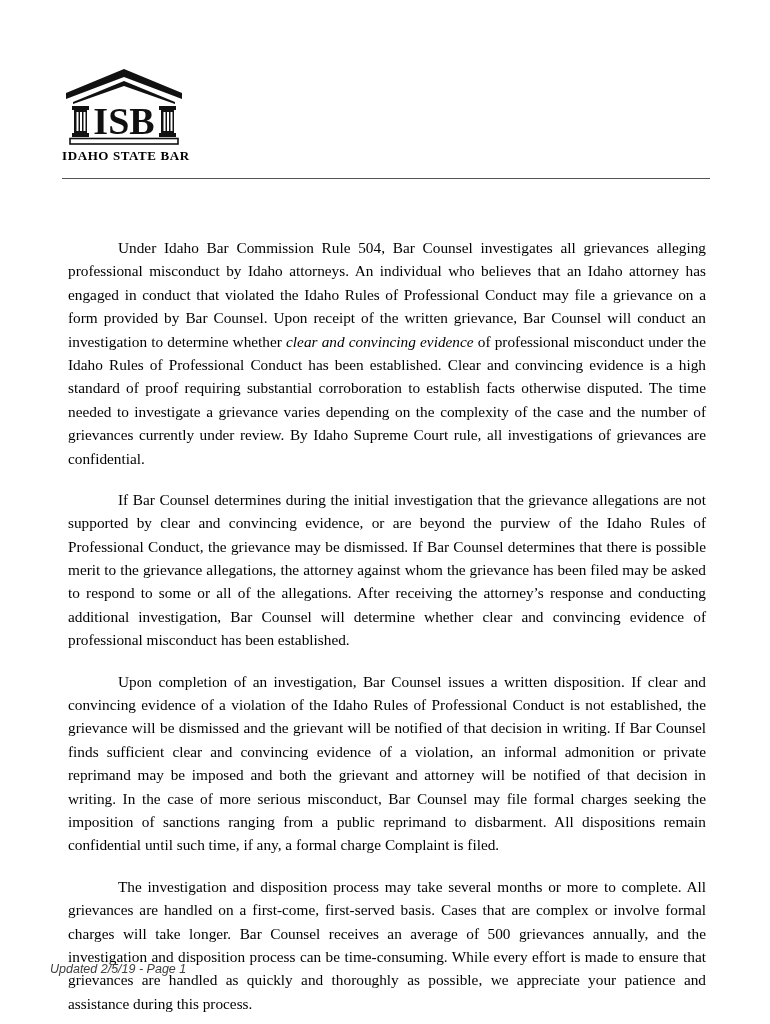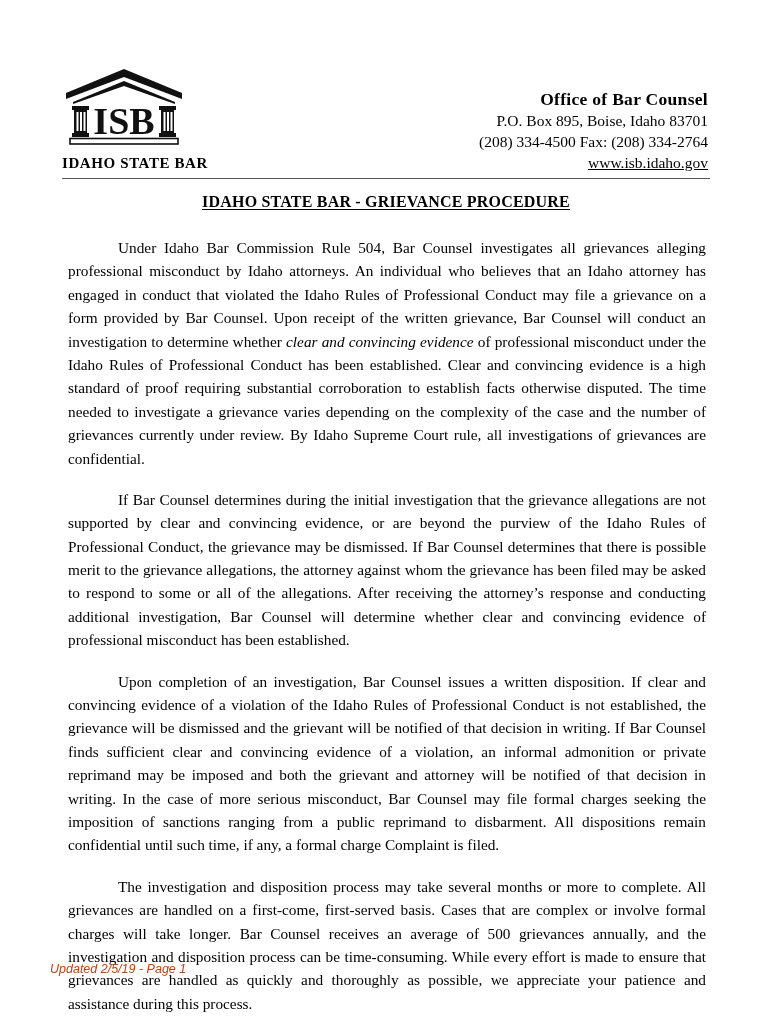--- a/index.html
+++ b/index.html
@@ -42,25 +42,25 @@
     position: relative;
     padding-top: 4px;
   }
   .logo svg {
     display: block;
     width: 124px;
     height: 80px;
   }
   .logo-caption {
     font-family: "Liberation Serif", "DejaVu Serif", serif;
-    font-size: 15px;
+    font-size: 13px;
     font-weight: 700;
     letter-spacing: 0.6px;
     text-align: right;
-    margin-top: 9px;
+    margin-top: 2px;
     white-space: nowrap;
   }
 
   
   .headerblock {
     text-align: right;
     padding-top: 26px;
     line-height: 1.34;
   }
   .hb-title {
@@ -126,21 +126,21 @@
   }
 
   
   .footer {
     position: absolute;
     left: 50px;
     top: 962px;
     font-family: "Liberation Sans", "DejaVu Sans", sans-serif;
     font-style: italic;
     font-size: 12.5px;
-    color: #c2410c;
+    color: #404040;
   }
 </style>
 </head>
 <body>
 
 <div class="page">
 
   <div class="letterhead">
 
     <div class="logo">
@@ -168,33 +168,24 @@
 
         <rect x="97" y="67" width="17" height="4" fill="#111111"></rect>
 
         <text x="62" y="68" text-anchor="middle" font-family="Liberation Serif, DejaVu Serif, serif" font-size="38" font-weight="700" fill="#111111">ISB</text>
 
         <rect x="8" y="72.5" width="108" height="5.5" fill="none" stroke="#111111" stroke-width="1.6"></rect>
       </svg>
       <div class="logo-caption">IDAHO STATE BAR</div>
     </div>
 
-    <div class="headerblock">
-      <div class="hb-title">Office of Bar Counsel</div>
-      <div class="hb-line">P.O. Box 895,  Boise, Idaho 83701</div>
-      <div class="hb-line">(208) 334-4500 Fax: (208) 334-2764</div>
-      <div class="hb-url">www.isb.idaho.gov</div>
-    </div>
   </div>
 
   <div class="hrule"></div>
 
-  <div class="doc-title">
-    <span>IDAHO STATE BAR - GRIEVANCE PROCEDURE</span>
-  </div>
 
   <div class="body-copy">
 
     <p><span>Under Idaho Bar Commission Rule 504, Bar Counsel investigates all grievances alleging professional misconduct by Idaho attorneys.  An individual who believes that an Idaho attorney has engaged in conduct that violated the Idaho Rules of Professional Conduct may file a grievance on a form provided by Bar Counsel.   Upon receipt of the written grievance, Bar Counsel will conduct an investigation to determine whether </span><span class="bi">clear and convincing evidence</span><span> of professional misconduct under the Idaho Rules of Professional Conduct has been established.  Clear and convincing evidence is a high standard of proof requiring substantial corroboration to establish facts otherwise disputed.  The time needed to investigate a grievance varies depending on the complexity of the case and the number of grievances currently under review.  By Idaho Supreme Court rule, all investigations of grievances are confidential.</span></p>
 
     <p>If Bar Counsel determines during the initial investigation that the grievance allegations are not supported by clear and convincing evidence, or are beyond the purview of the Idaho Rules of Professional Conduct, the grievance may be dismissed.  If Bar Counsel determines that there is possible merit to the grievance allegations, the attorney against whom the grievance has been filed may be asked to respond to some or all of the allegations.   After receiving the attorney’s response and conducting additional investigation, Bar Counsel will determine whether clear and convincing evidence of professional misconduct has been established.</p>
 
     <p>Upon completion of an investigation, Bar Counsel issues a written disposition.  If clear and convincing evidence of a violation of the Idaho Rules of Professional Conduct is not established, the grievance will be dismissed and the grievant will be notified of that decision in writing.  If Bar Counsel finds sufficient clear and convincing evidence of a violation, an informal admonition or private reprimand may be imposed and both the grievant and attorney will be notified of that decision in writing.  In the case of more serious misconduct, Bar Counsel may file formal charges seeking the imposition of sanctions ranging from a public reprimand to disbarment.  All dispositions remain confidential until such time, if any, a formal charge Complaint is filed.</p>
 
     <p>The investigation and disposition process may take several months or more to complete.  All grievances are handled on a first-come, first-served basis. Cases that are complex or involve formal charges will take longer. Bar Counsel receives an average of 500 grievances annually, and the investigation and disposition process can be time-consuming.  While every effort is made to ensure that grievances are handled as quickly and thoroughly as possible, we appreciate your patience and assistance during this process.</p>

